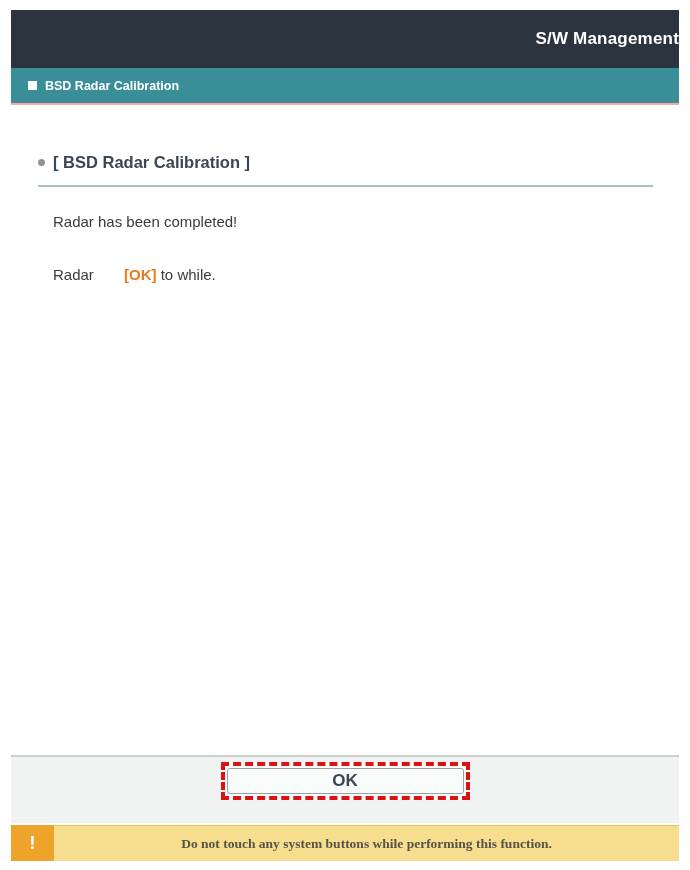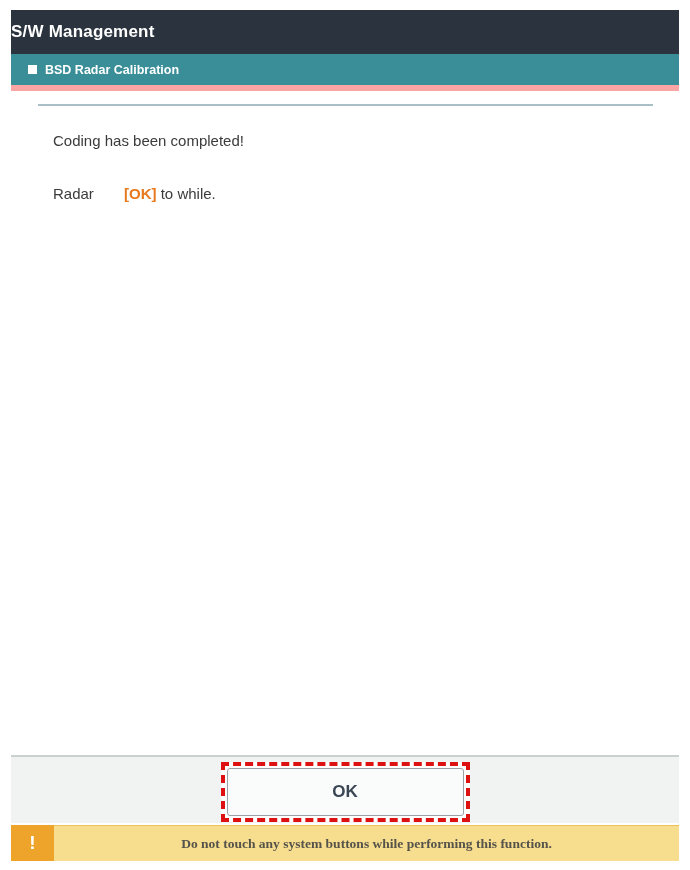--- a/index.html
+++ b/index.html
@@ -13,37 +13,37 @@
     position: absolute;
     left: 11px; top: 10px;
     width: 668px; height: 851px;
     display: flex;
     flex-direction: column;
     background: #ffffff;
   }
 
   
   .titlebar {
-    height: 44px;
+    height: 58px;
     background: #2b343e;
     color: #ffffff;
     display: flex;
     align-items: center;
-    justify-content: flex-start;
+    justify-content: flex-end;
     font-size: 17px;
     font-weight: bold;
     letter-spacing: 0.2px;
     flex: 0 0 auto;
   }
 
   
   .subheader {
     height: 37px;
     background: #398e98;
-    border-bottom: 6px solid #fca5a5;
+    border-bottom: 2px solid #fca5a5;
     color: #ffffff;
     display: flex;
     align-items: center;
     padding-left: 17px;
     flex: 0 0 auto;
   }
   .subheader .sq {
     width: 9px; height: 9px;
     background: #ffffff;
     margin-right: 8px;
@@ -110,21 +110,21 @@
     justify-content: center;
   }
   .highlight-box {
     margin-top: 5px;
     border: 4px dashed #dd1111;
     background: #fdfdfd;
     padding: 2px;
   }
   .ok-button {
     width: 237px;
-    height: 48px;
+    height: 26px;
     background: #fafbfb;
     border: 1px solid #9aa0a3;
     border-radius: 3px;
     font-family: "Liberation Sans", sans-serif;
     font-size: 17px;
     font-weight: bold;
     color: #3a4654;
     display: block;
     cursor: pointer;
   }
@@ -170,22 +170,26 @@
   <div class="titlebar">
     <span>S/W Management</span>
   </div>
 
   <div class="subheader">
     <span class="sq"></span>
     <span class="sub-label">BSD Radar Calibration</span>
   </div>
 
   <div class="content">
+    <div class="section-title-row">
+      <span class="bullet"></span>
+      <span class="section-title">[ BSD Radar Calibration ]</span>
+    </div>
     <div class="hr-line"></div>
-    <div class="msg-line1">Coding has been completed!</div>
+    <div class="msg-line1">Radar has been completed!</div>
     <div class="msg-line2"><span>Radar </span><span class="ok-highlight">[OK]</span><span> to while.</span></div>
   </div>
 
   <div class="footer">
     <div class="highlight-box">
       <button class="ok-button">OK</button>
     </div>
   </div>
 
   <div class="gap"></div>

